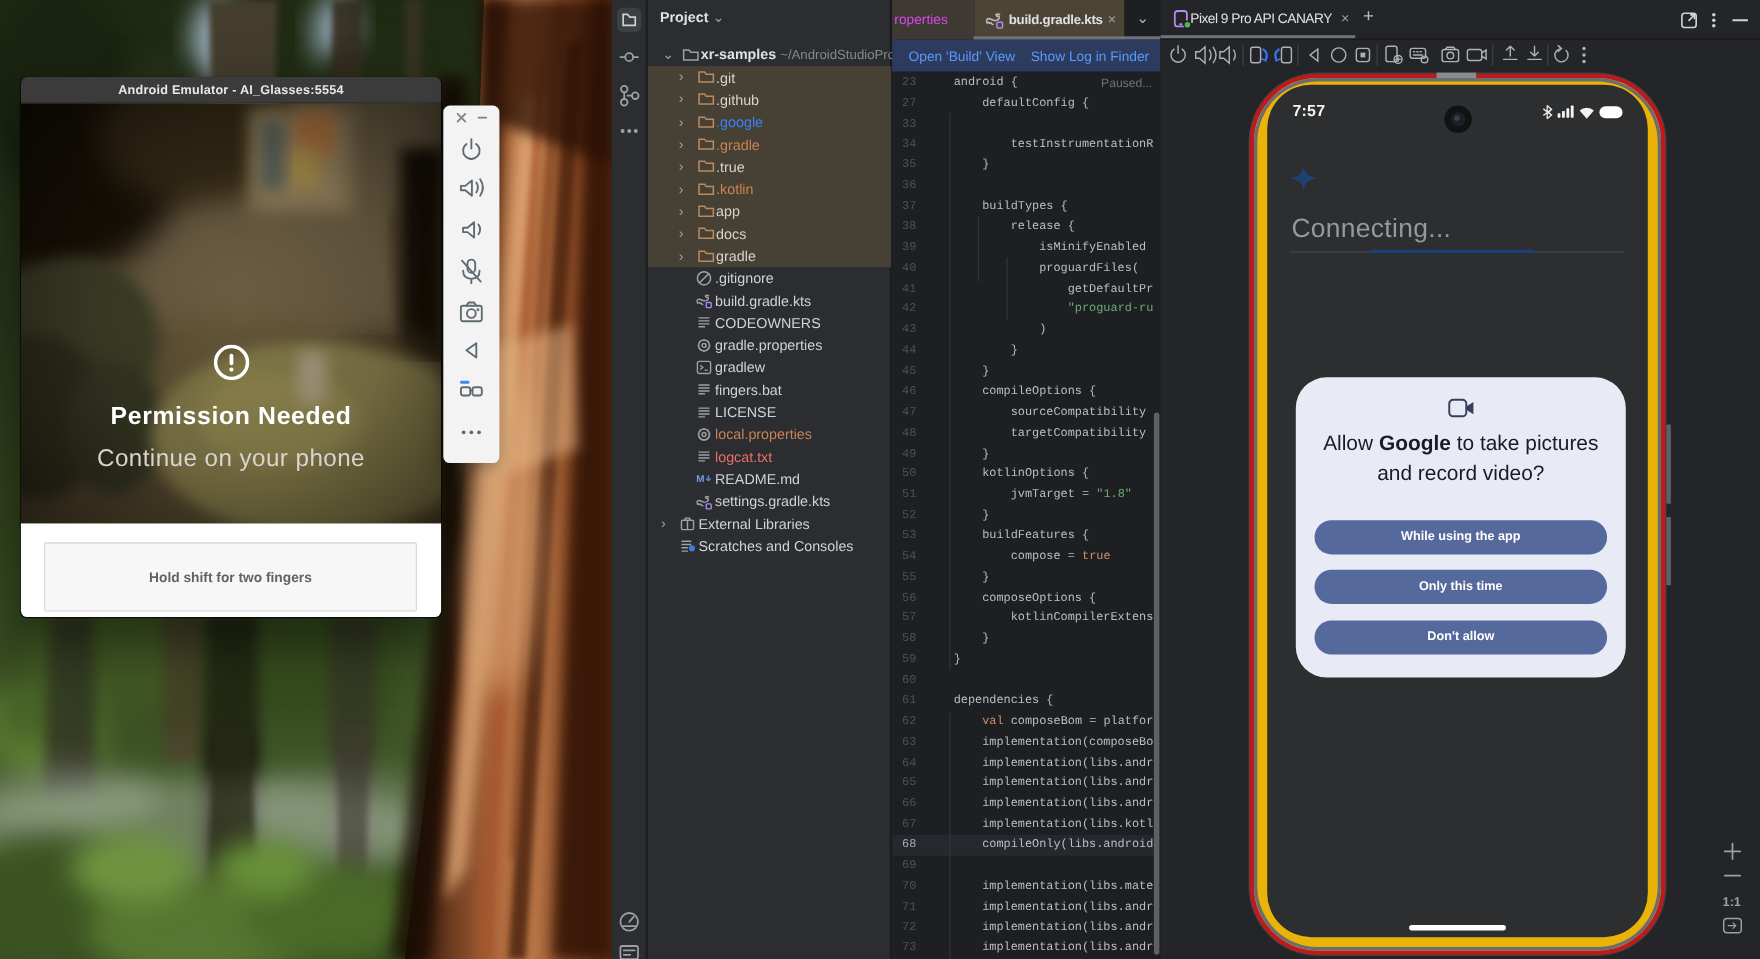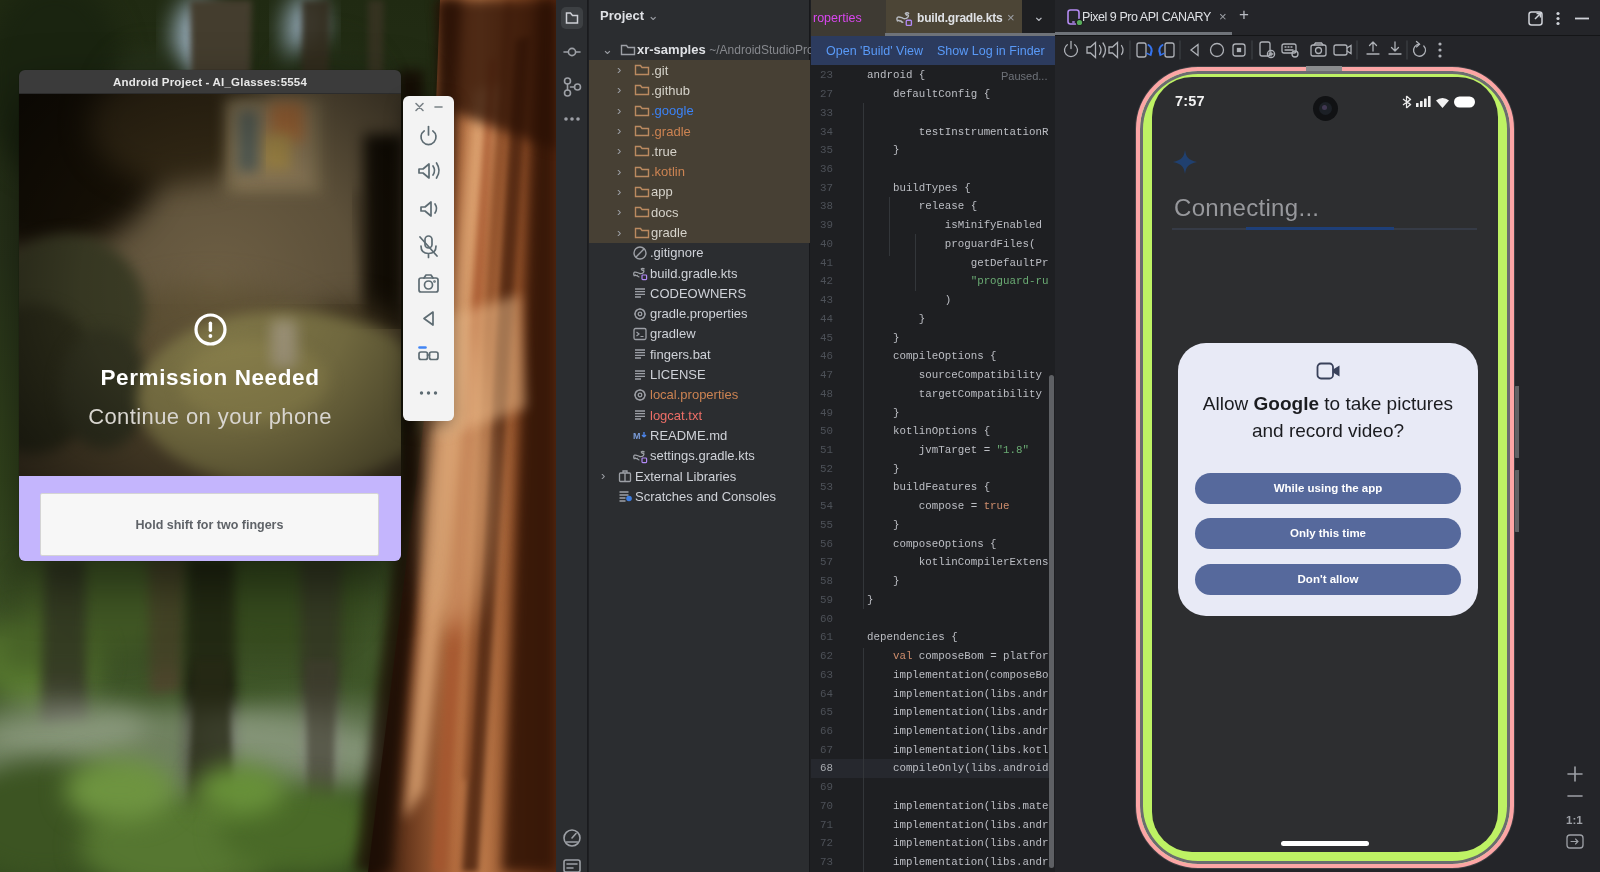--- a/index.html
+++ b/index.html
@@ -5,21 +5,21 @@
 html,body{width:1600px;height:872px;overflow:hidden;background:#1e1f22;font-family:"Liberation Sans",sans-serif}
 #root{position:absolute;top:0;left:0;width:1600px;height:872px}
 .abs{position:absolute}
 
 #wall{left:0;top:0;width:556px;height:872px}
 
 #emuwin{left:19px;top:70px;width:382px;height:491px;border-radius:6px;box-shadow:0 22px 50px rgba(0,0,0,.5),0 0 1px rgba(0,0,0,.8)}
 #emutitle{left:0;top:0;width:382px;height:24px;background:#3b3b3b;border-radius:6px 6px 0 0;border-bottom:1px solid #2c2c2c;color:#e8e8e8;font-size:11.5px;font-weight:bold;text-align:center;line-height:24px;letter-spacing:.2px}
 #emuscene{left:0;top:24px;width:382px;height:382px;overflow:hidden}
 #emuoverlay{left:0;top:24px;width:382px;height:382px;color:#fff;text-align:center}
-#emuwhite{left:0;top:406px;width:382px;height:85px;background:#c4b5fd;border-radius:0 0 6px 6px}
+#emuwhite{left:0;top:406px;width:382px;height:85px;background:#ffffff;border-radius:0 0 6px 6px}
 #holdbox{left:21px;top:17px;width:339px;height:63px;border:1px solid #d4d4d4;background:#f7f7f7;border-radius:2px;color:#5f6368;font-size:12.5px;font-weight:bold;text-align:center;line-height:63px}
 
 #emutb{left:403px;top:96px;width:51px;height:325px;background:#f3f3f3;border-radius:6px;box-shadow:0 6px 18px rgba(0,0,0,.35)}
 
 #ide{left:556px;top:0;width:1044px;height:872px;background:#1e1f22}
 #strip{left:0;top:0;width:32px;height:872px;background:#2b2d30;border-right:1px solid #1a1b1e}
 #proj{left:33px;top:0;width:221px;height:872px;background:#2b2d30;border-right:1px solid #17181b}
 #editor{left:255px;top:0;width:244px;height:872px;background:#1e1f22;overflow:hidden}
 .trow{position:absolute;left:0;width:221px;height:20.3px;font-size:13px}
 .trow .chev{position:absolute;top:2px;color:#9da0a6;font-size:13px}
@@ -457,21 +457,21 @@
             <path d="M361.5 5.5 l3 2.7 l-3 2.7" stroke-width="1.3"></path>
           </g>
       <g fill="#aeb1b7" stroke="none">
             <circle cx="385" cy="8" r="1.6"></circle>
             <circle cx="385" cy="14" r="1.6"></circle>
             <circle cx="385" cy="20" r="1.6"></circle>
           </g>
     </svg>
     <div class="abs" style="left:459px;top:386px;width:5px;height:72px;background:#606164;border-radius:2px 0 0 2px"></div>
     <div class="abs" style="left:459px;top:470px;width:5px;height:62px;background:#606164;border-radius:2px 0 0 2px"></div>
-    <div id="phone" class="abs" style="left:81px;top:67px;width:378px;height:801px;border-radius:62px;background:#bef264;border:4px solid #fca5a5;box-shadow:inset 0 0 0 3px #6b6c6f,0 0 0 1px #404145,inset 0 0 0 1px #e4e5e6">
+    <div id="phone" class="abs" style="left:81px;top:67px;width:378px;height:801px;border-radius:62px;background:#eab308;border:4px solid #b91c1c;box-shadow:inset 0 0 0 3px #6b6c6f,0 0 0 1px #404145,inset 0 0 0 1px #e4e5e6">
       <div class="abs" style="left:166px;top:-5px;width:36px;height:5px;background:#8a8b8d"></div>
       <div id="screen" class="abs" style="left:12px;top:6px;width:346px;height:775px;border-radius:40px;background:#2d2e30;overflow:hidden">
         <div class="abs" style="left:23px;top:16px;font-size:14.5px;font-weight:bold;color:#f2f2f2;letter-spacing:.2px">7:57</div>
         <div class="abs" style="left:161px;top:19px;width:25px;height:25px;border-radius:50%;background:#111214">
               <div class="abs" style="left:6px;top:6px;width:13px;height:13px;border-radius:50%;background:#1c2026">
                 <div class="abs" style="left:3px;top:3px;width:5px;height:5px;border-radius:50%;background:#413852"></div>
               </div>
             </div>
         <svg class="abs" style="left:250px;top:17px" width="75" height="16" viewBox="0 0 75 16">
           <path d="M4.5 2 l4 3.5 -4 3.5 M4.5 2 v12 M4.5 14 l4-3.5 -4-3.5 M1 5 l8 6 M9 5 l-8 6" stroke="#e8e8e8" stroke-width="1.2" fill="none"></path>
@@ -506,21 +506,21 @@
     <svg class="abs" style="left:505px;top:760px" width="30" height="100" viewBox="0 0 30 100" fill="none" stroke="#9da0a6" stroke-width="1.6" stroke-linecap="round">
       <path d="M15 7 v14 M8 14 h14"></path>
       <path d="M8 36 h14"></path>
       <text x="6" y="64" font-size="11.5" font-weight="bold" fill="#9da0a6" stroke="none">1:1</text>
       <rect x="7" y="75" width="16" height="13" rx="3" stroke-width="1.3"></rect>
           <path d="M11 81.5 h7 M15.5 79 l2.5 2.5 -2.5 2.5" stroke-width="1.1"></path>
     </svg>
   </div>
 </div>
 <div id="emuwin" class="abs">
-  <div id="emutitle" class="abs">Android Project - AI_Glasses:5554</div>
+  <div id="emutitle" class="abs">Android Emulator - AI_Glasses:5554</div>
   <div id="emuscene" class="abs"><svg width="382" height="382" viewBox="0 0 382 382">
     <defs>
     <filter color-interpolation-filters="sRGB" id="sb" x="-40%" y="-40%" width="180%" height="180%">
               <feGaussianBlur stdDeviation="7"></feGaussianBlur>
             </filter>
     <filter color-interpolation-filters="sRGB" id="sb2" x="-40%" y="-40%" width="180%" height="180%">
               <feGaussianBlur stdDeviation="14"></feGaussianBlur>
             </filter>
     <radialGradient id="vig" cx="52%" cy="50%" r="72%">
       <stop offset="0" stop-color="#000" stop-opacity=".08"></stop>

